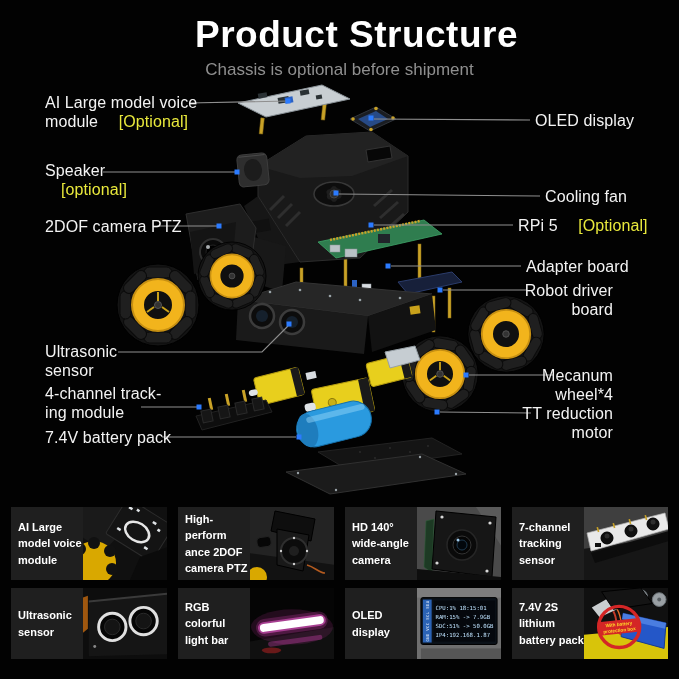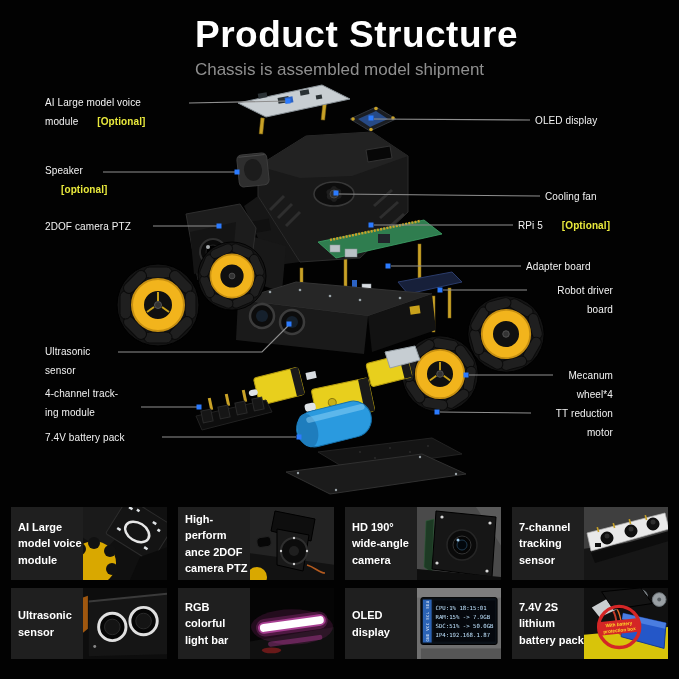--- a/index.html
+++ b/index.html
@@ -2,41 +2,41 @@
 <html><head>
 <meta charset="utf-8">
 <style>
   html,body{margin:0;padding:0;background:#020202;}
   body{width:679px;height:679px;position:relative;overflow:hidden;
        font-family:"Liberation Sans",sans-serif;-webkit-font-smoothing:antialiased;}
   .header{position:absolute;top:14px;left:0;width:679px;text-align:center;}
   .title{font-size:37px;font-weight:800;color:#ffffff;letter-spacing:.5px;padding-left:34px;}
   .subtitle{font-size:17px;color:#8f8f8f;margin-top:4px;font-weight:400;}
   svg.layer{position:absolute;left:0;top:0;pointer-events:none;}
-  .lbl{position:absolute;font-size:10px;line-height:19px;color:#f3f3f3;
+  .lbl{position:absolute;font-size:16px;line-height:19px;color:#f3f3f3;
        font-weight:500;letter-spacing:.1px;white-space:nowrap;}
   .lbl.r{text-align:right;}
-  .opt{color:#e9e93c;font-weight:700;padding-left:16px;}
+  .opt{color:#e9e93c;font-weight:400;padding-left:16px;}
   .gallery{position:absolute;left:11px;top:507px;width:657px;height:140px;
            display:grid;grid-template-columns:repeat(4,1fr);
            grid-template-rows:73px 71px;gap:8px 11px;}
   .cell{display:flex;overflow:hidden;}
   .cell-label{width:72px;flex:none;background:#1f1f1f;color:#fff;
               font-size:11px;font-weight:700;line-height:1.5;
               display:flex;align-items:center;padding-left:7px;box-sizing:border-box;
               white-space:pre-line;}
   .cell-photo{flex:1;background:#000;overflow:hidden;}
   .cell-photo svg{display:block;width:100%;height:100%;}
 </style>
 </head>
 <body>
 
 <div class="header">
   <div class="title">Product Structure</div>
-  <div class="subtitle">Chassis is assembled model shipment</div>
+  <div class="subtitle">Chassis is optional before shipment</div>
 </div>
 
 <svg class="layer" width="679" height="679" viewBox="0 0 679 679">
 
   <g fill="#c9a227" stroke="#8a6d14" stroke-width=".5">
     <rect x="260" y="118" width="3.5" height="16" transform="rotate(6 262 126)"></rect>
     <rect x="322" y="104" width="3.5" height="16" transform="rotate(6 324 112)"></rect>
     <rect x="300" y="268" width="3" height="34"></rect>
     <rect x="418" y="244" width="3" height="34"></rect>
     <rect x="432" y="296" width="3" height="36"></rect>
@@ -406,21 +406,21 @@
             <circle cx="58" cy="44" r="1.2"></circle>
           </g>
         <rect x="8" y="30" width="14" height="10" rx="4" fill="#060606" stroke="#222" transform="rotate(-8 15 35)"></rect>
         <path d="M58,58 C 66,60 70,66 76,66" stroke="#b35a1f" stroke-width="1.6" fill="none"></path>
         <circle cx="8" cy="70" r="10" fill="#d9a800"></circle>
       </svg>
     </div>
   </div>
 
   <div class="cell">
-    <div class="cell-label">HD 190°
+    <div class="cell-label">HD 140°
 wide-angle
 camera</div>
     <div class="cell-photo">
       <svg viewBox="0 0 86 73" preserveAspectRatio="xMidYMid slice">
         <rect width="86" height="73" fill="#4a4a4a"></rect>
         <polygon points="60,0 86,0 86,40" fill="#5a5a5a"></polygon>
         <polygon points="10,14 18,12 16,66 8,60" fill="#1d3a24" stroke="#2e5c38" stroke-width=".6"></polygon>
         <polygon points="20,4 80,10 76,70 16,62" fill="#161616" stroke="#000"></polygon>
         <g fill="#d8d8d8">
             <circle cx="26" cy="10" r="1.6"></circle>

